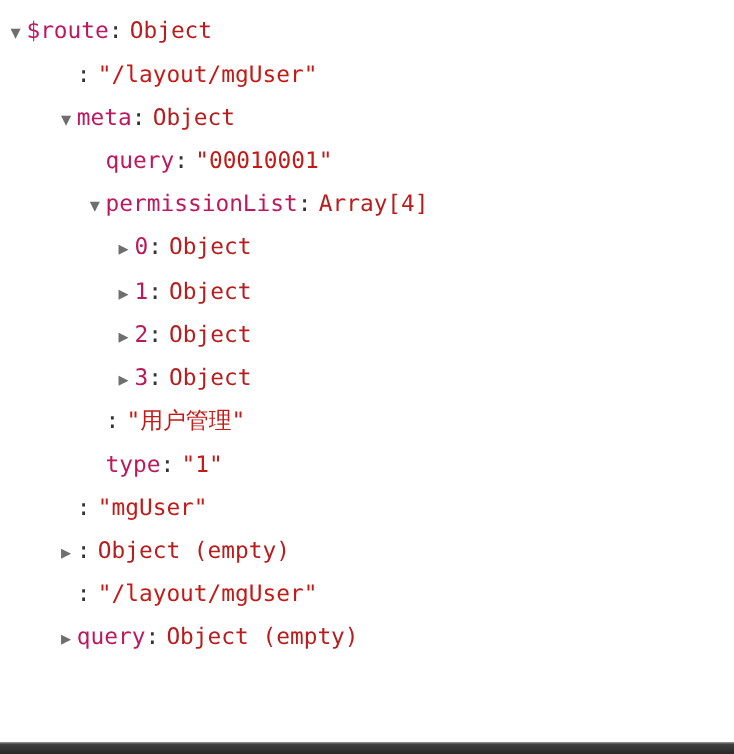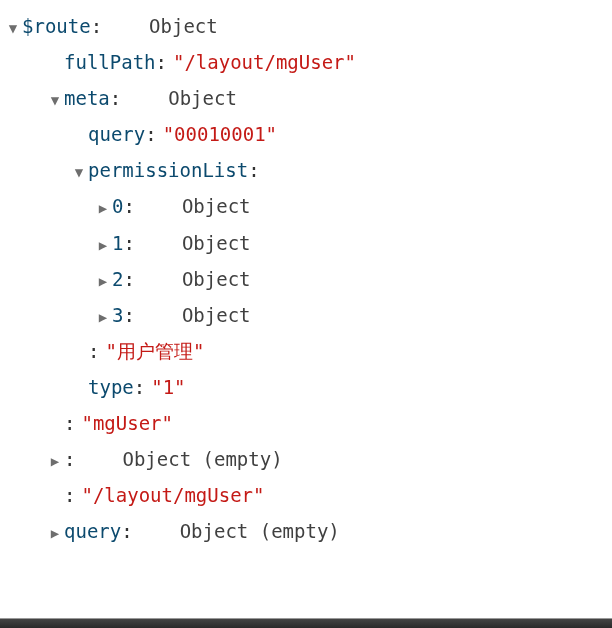--- a/index.html
+++ b/index.html
@@ -28,23 +28,23 @@
       color: #6e6e6e;
       font-size: 14px;
       text-align: center;
       user-select: none;
       position: relative;
     }
     .arrow-spacer {
       display: inline-block;
       width: 18px;
     }
-    .key { color: #0c4a6e; }
+    .key { color: #be185d; }
     .colon { color: #333; margin: 0 6px 0 0; }
-    .val-obj { color: #404040; margin-left: 41px; }
+    .val-obj { color: #b91c1c; }
     .val-str { color: #c41a16; }
     .footer-bar {
       position: fixed;
       left: 0;
       bottom: 0;
       width: 612px;
       height: 10px;
       background: linear-gradient(to bottom, #444, #2a2a2a);
       border-top: 1px solid #999;
     }
@@ -58,21 +58,20 @@
     <span class="indent i0"></span>
     <span class="arrow">▼</span>
     <span class="key">$route</span>
       <span class="colon">:</span>
     <span class="val-obj">Object</span>
   </div>
 
   <div class="tree-row">
     <span class="indent i1"></span>
     <span class="arrow-spacer"></span>
-    <span class="key">fullPath</span>
       <span class="colon">:</span>
     <span class="val-str">"/layout/mgUser"</span>
   </div>
 
   <div class="tree-row">
     <span class="indent i1"></span>
     <span class="arrow">▼</span>
     <span class="key">meta</span>
       <span class="colon">:</span>
     <span class="val-obj">Object</span>
@@ -84,20 +83,21 @@
     <span class="key">query</span>
       <span class="colon">:</span>
     <span class="val-str">"00010001"</span>
   </div>
 
   <div class="tree-row">
     <span class="indent i2"></span>
     <span class="arrow">▼</span>
     <span class="key">permissionList</span>
       <span class="colon">:</span>
+    <span class="val-obj">Array[4]</span>
   </div>
 
   <div class="tree-row">
     <span class="indent i3"></span>
     <span class="arrow">▶</span>
     <span class="key">0</span>
       <span class="colon">:</span>
     <span class="val-obj">Object</span>
   </div>
 

